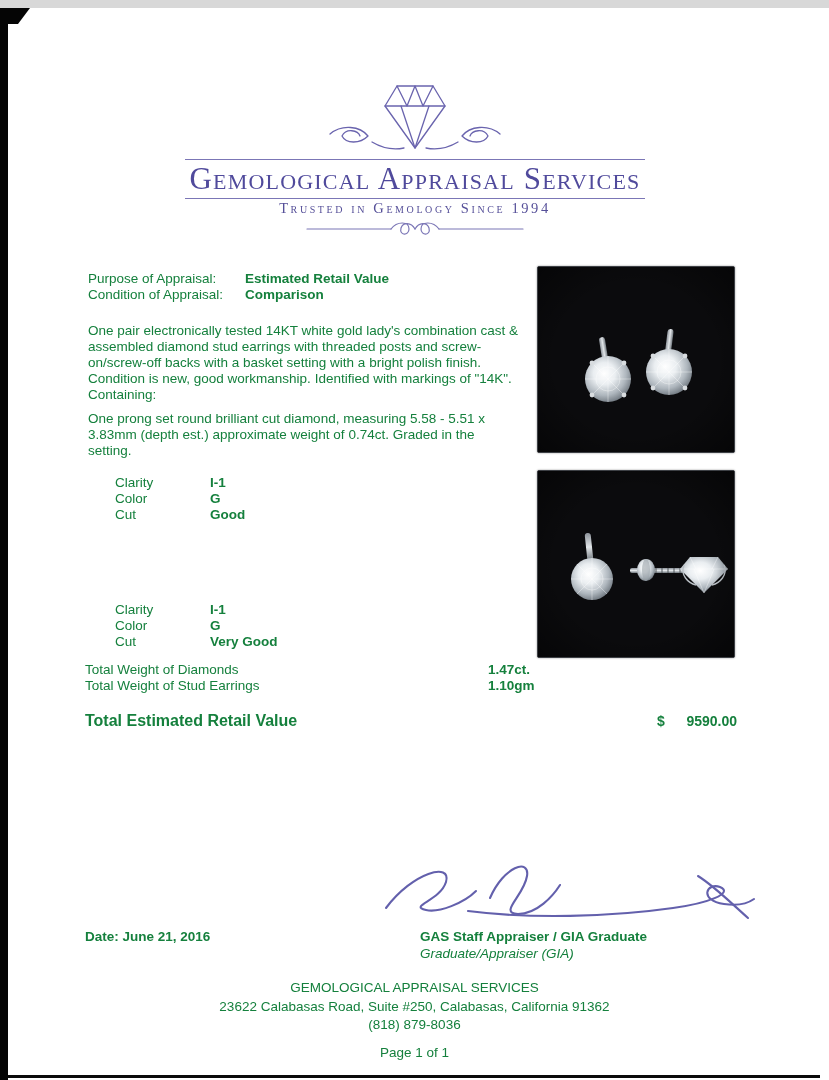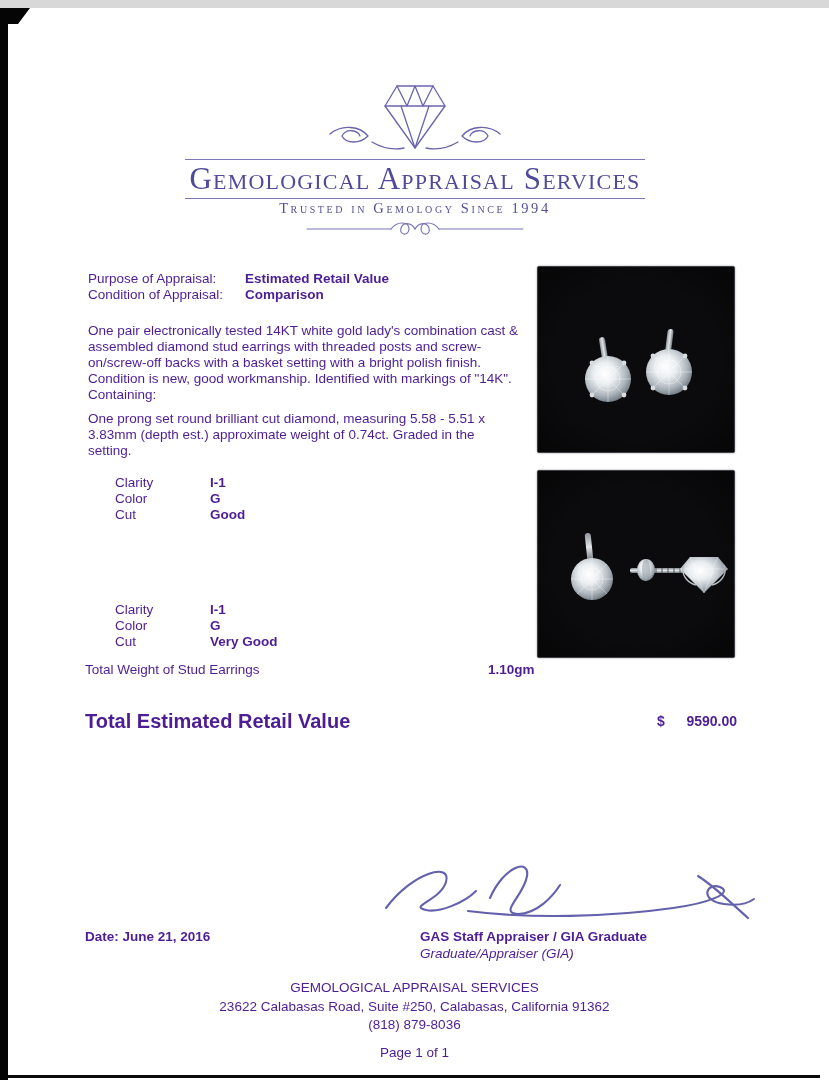--- a/index.html
+++ b/index.html
@@ -2,21 +2,21 @@
 <html><head>
 <meta charset="utf-8">
 <style>
   * { box-sizing: border-box; }
   body { margin: 0; background: #d8d8d8; font-family: "Liberation Sans", sans-serif; }
   .scan {
     position: relative; width: 829px; height: 1080px; margin: 8px auto;
     background: #ffffff; color: #1e1e1e; overflow: hidden;
   }
   .abs { position: absolute; }
-  .t { font-size: 13.5px; line-height: 16px; color: #4c1d95; }
+  .t { font-size: 13.5px; line-height: 16px; color: #15803d; }
   .b { font-weight: bold; }
   .i { font-style: italic; }
 
   
   .edge-left { position: absolute; left: 0; top: 0; width: 8px; height: 1080px; background: #050505; }
   .edge-corner { position: absolute; left: 0; top: 0; width: 30px; height: 16px; background: #050505; clip-path: polygon(0 0, 100% 0, 60% 100%, 0 100%); }
   .edge-bottom { position: absolute; left: 8px; top: 1067px; width: 812px; height: 3px; background: #0a0a0a; }
 
   
   .letterhead { position: absolute; left: 185px; top: 70px; width: 460px; text-align: center; color: #544ea0; }
@@ -43,21 +43,21 @@
   .stone2-desc{ left: 88px; top: 531px; width: 444px; }
   .grades2    { left: 115px; top: 594px; }
   .grade-row { display: flex; }
   .grade-row span:first-child { width: 95px; }
 
   .totals { left: 85px; top: 654px; width: 560px; }
   .total-row { display: flex; }
   .total-row span:first-child { width: 403px; font-weight: normal; }
   .total-row span:last-child { font-weight: bold; }
 
-  .grand-label  { left: 85px;  top: 705px; font-size: 20px; }
+  .grand-label  { left: 85px;  top: 705px; font-size: 16px; }
   .grand-amount { left: 657px; top: 705px; width: 80px; display: flex; justify-content: space-between; font-size: 14px; }
 
   
   .photo {
     position: absolute; left: 537px; width: 198px; background: #0a0a0c;
     border: 1px solid #3d4045; border-radius: 2px; overflow: hidden;
     box-shadow: 0 0 2px rgba(0,0,0,.45);
   }
   .photo-1 { top: 258px; height: 187px; }
   .photo-2 { top: 462px; height: 188px; }
@@ -147,20 +147,24 @@
       <span class="b">G</span>
     </div>
     <div class="grade-row">
       <span>Cut</span>
       <span class="b">Very Good</span>
     </div>
   </div>
 
   <div class="abs t totals">
     <div class="total-row">
+      <span>Total Weight of Diamonds</span>
+      <span>1.47ct.</span>
+    </div>
+    <div class="total-row">
       <span>Total Weight of Stud Earrings</span>
       <span>1.10gm</span>
     </div>
   </div>
 
   <div class="abs t b grand-label">Total Estimated Retail Value</div>
   <div class="abs t b grand-amount">
     <span>$</span>
     <span>9590.00</span>
   </div>

